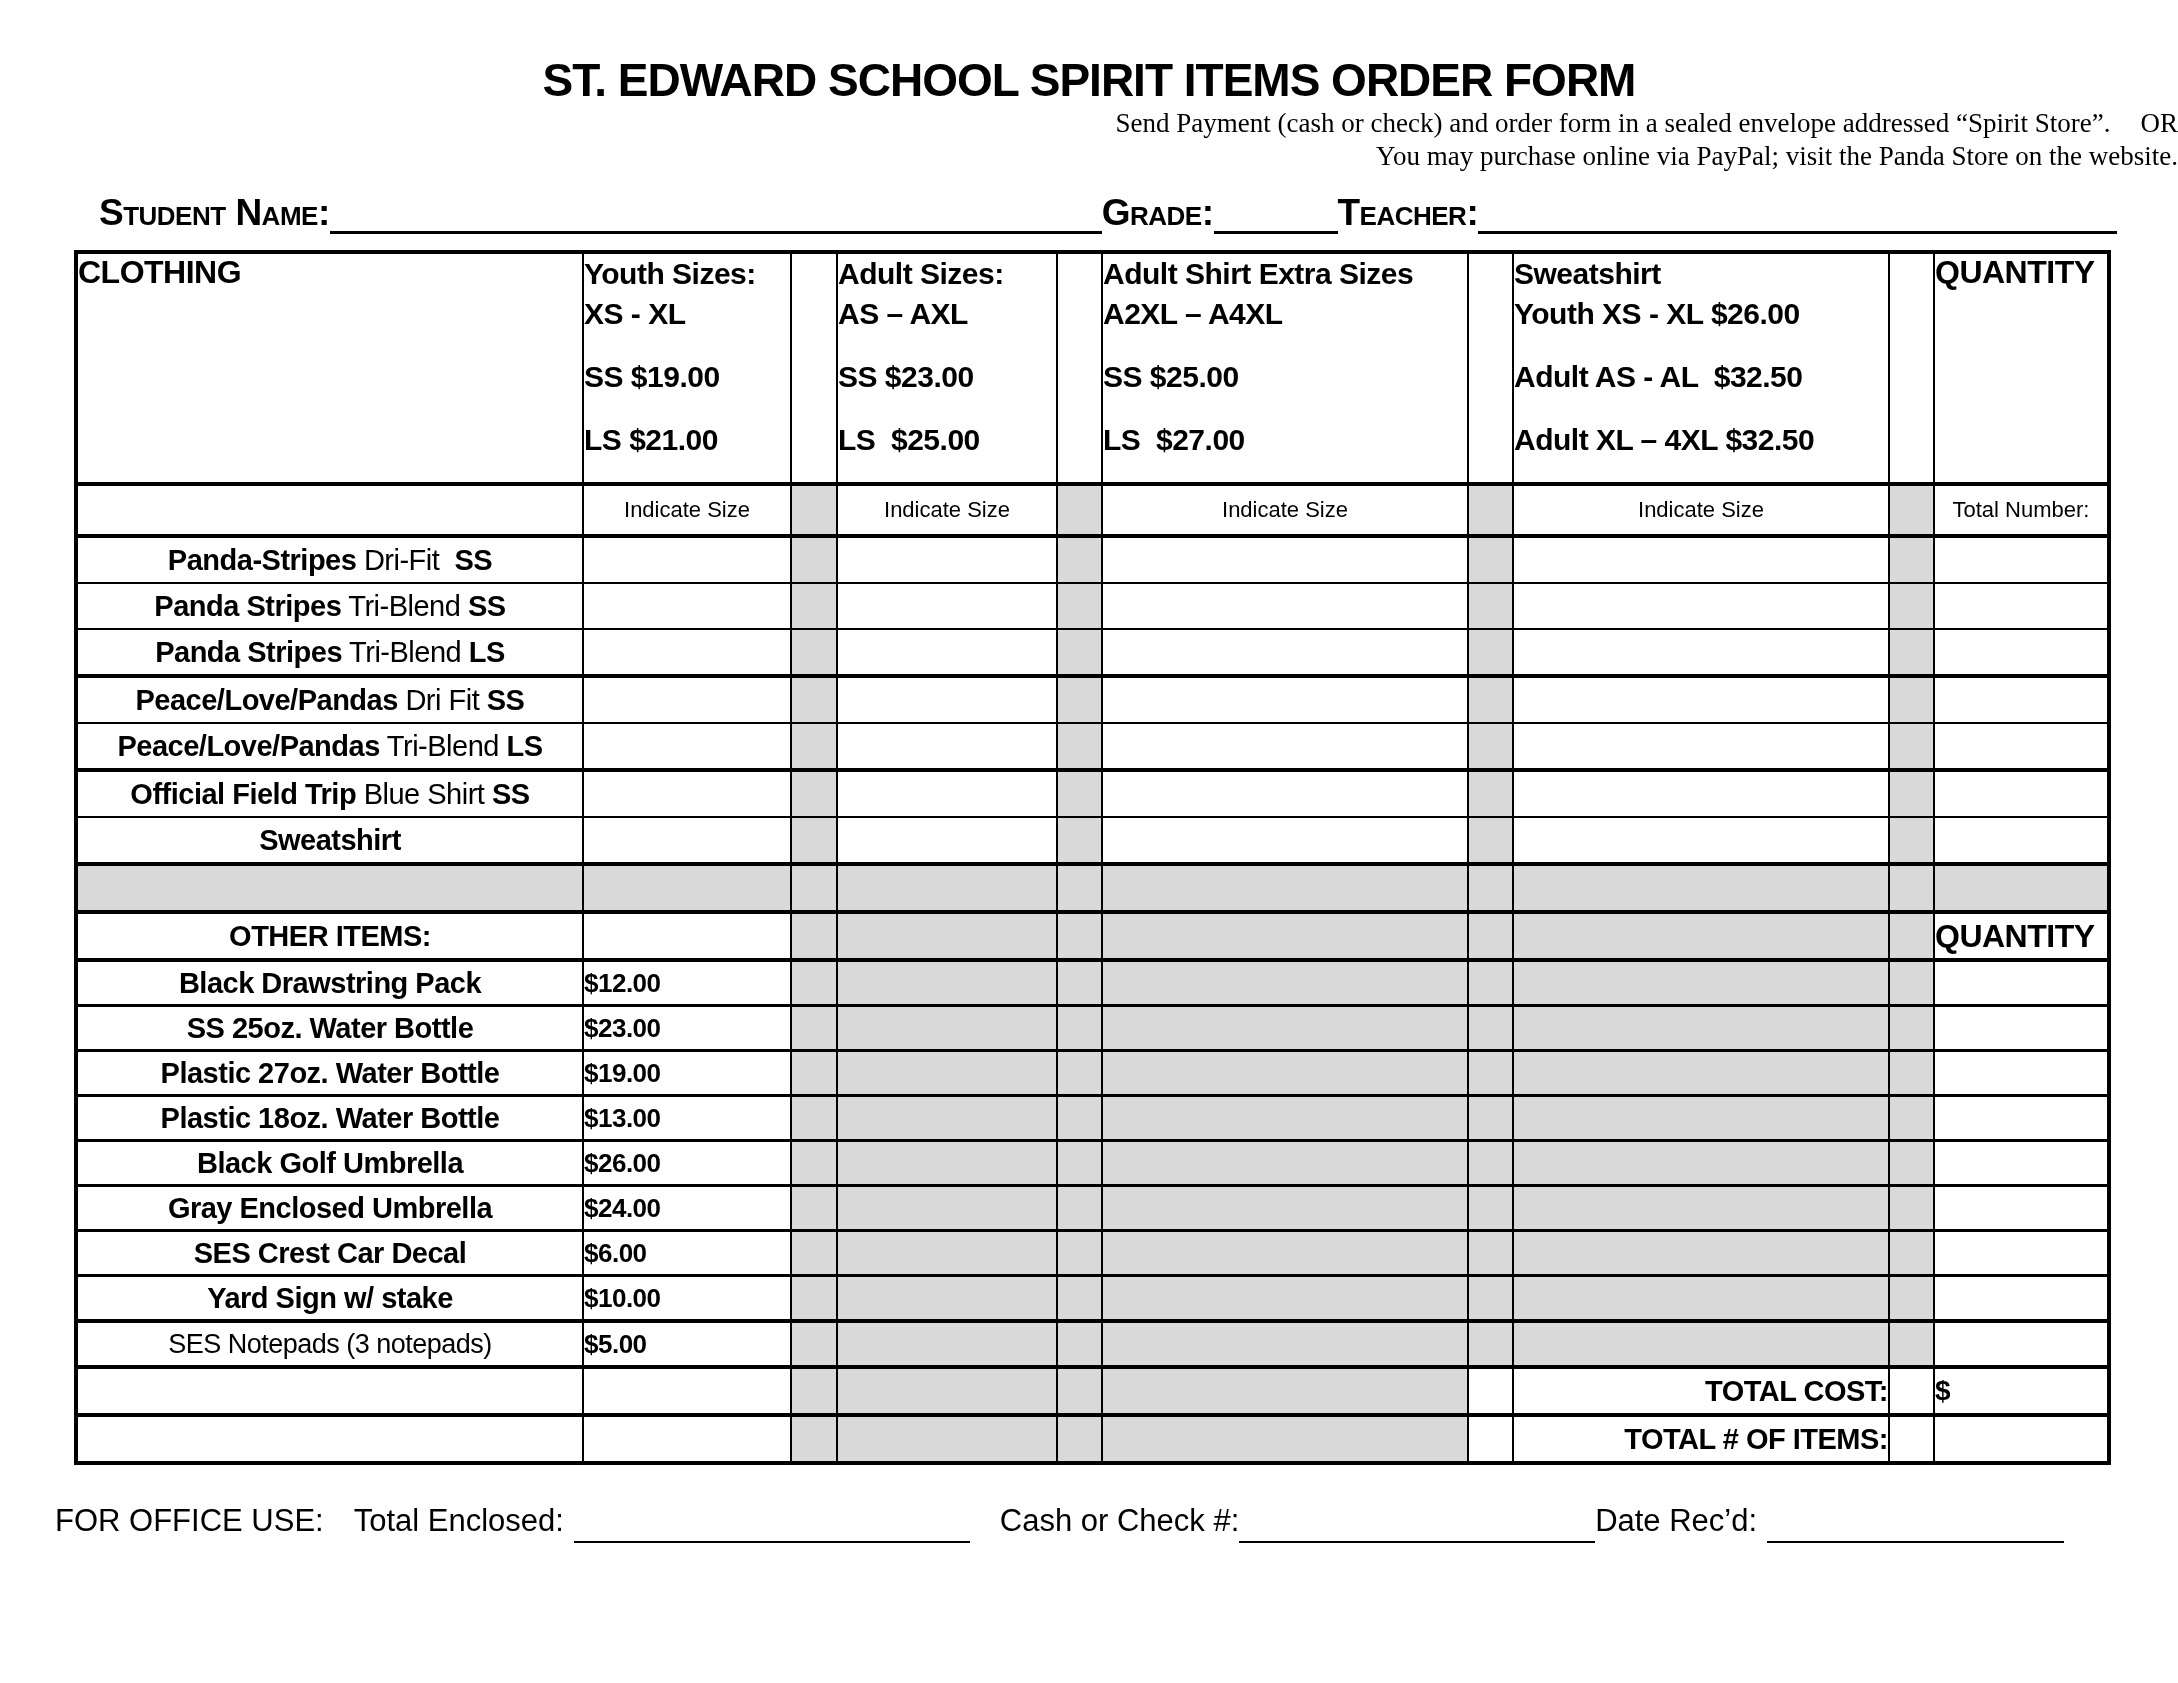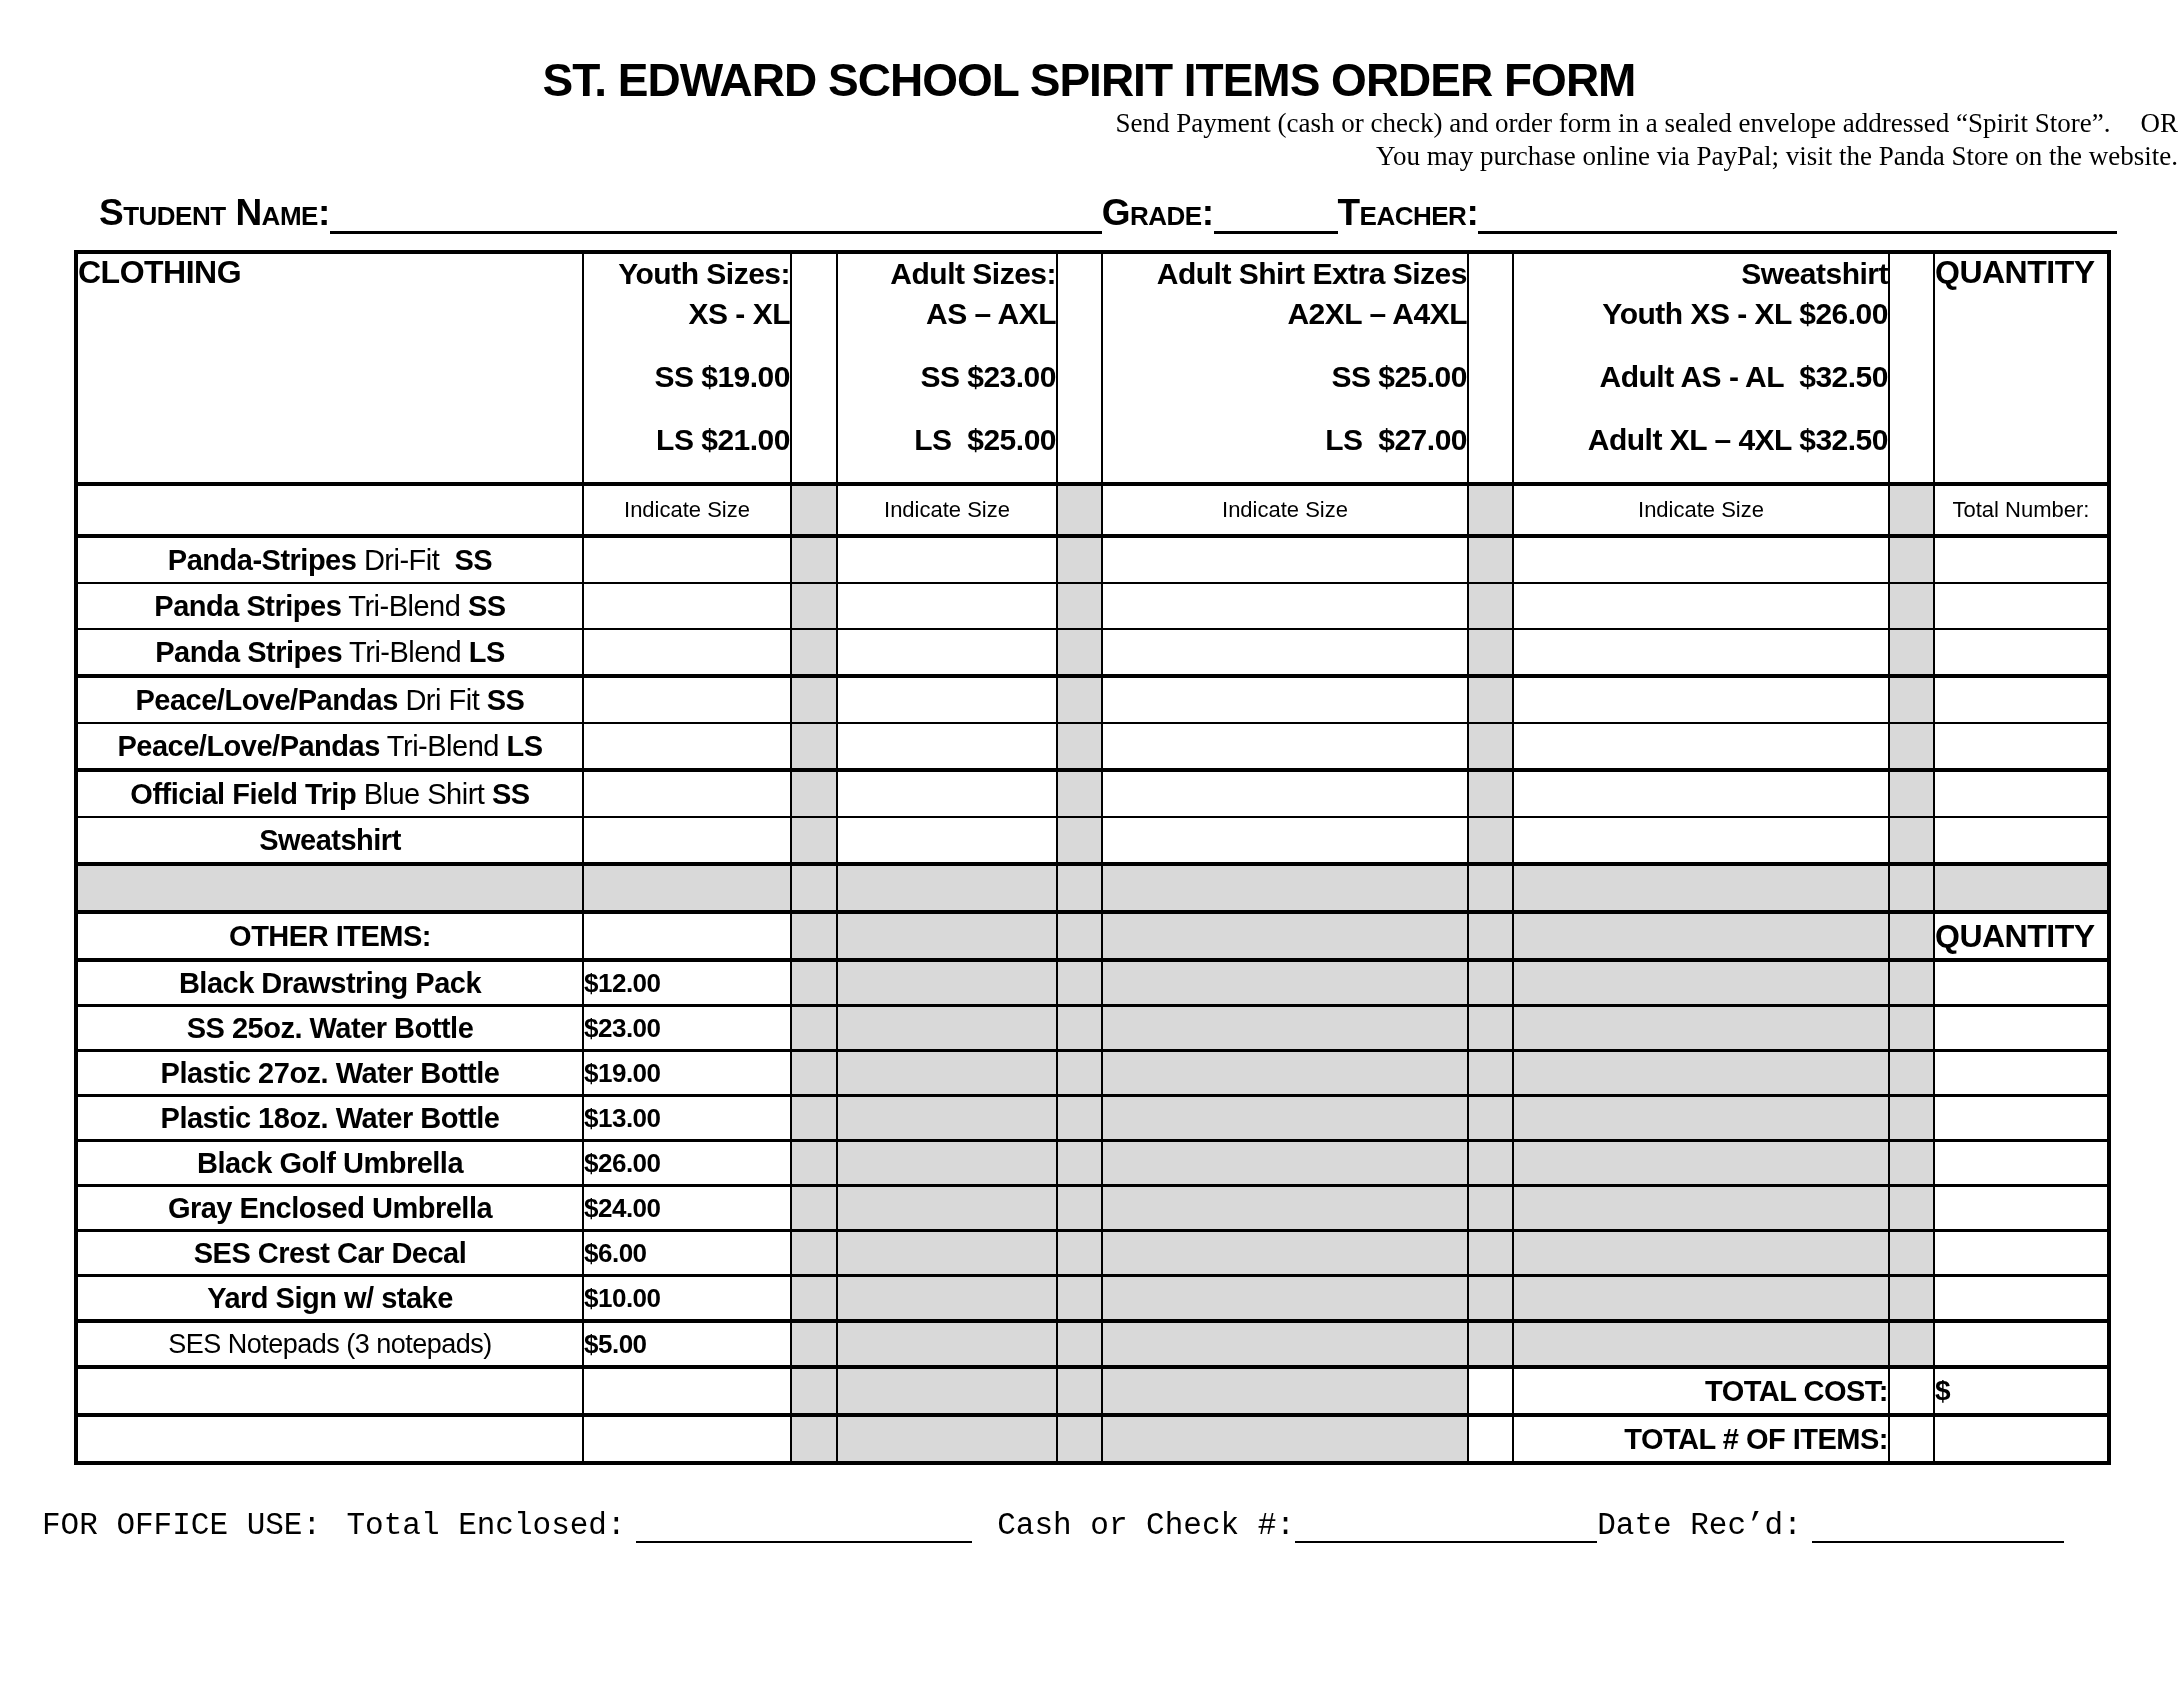--- a/index.html
+++ b/index.html
@@ -18,21 +18,21 @@
   .blank.b2{width:124px;}
   .blank.b3{flex:1;}
 
   
   table.tbl{border-collapse:collapse;table-layout:fixed;width:2032px;margin-left:74px;border:4px solid #000;}
   table.tbl td{border:2px solid #000;padding:0;overflow:hidden;vertical-align:middle;}
   .shade{background:var(--shade,#d9d9d9);}
 
   tr.hdr td{height:228px;vertical-align:top;}
   .hbig{padding-top:42px;font-weight:700;font-size:32px;letter-spacing:-0.5px;}
-  .hcell{padding-top:8px;text-align:right;font-weight:700;font-size:30px;letter-spacing:-0.5px;}
+  .hcell{padding-top:8px;text-align:left;font-weight:700;font-size:30px;letter-spacing:-0.5px;}
   .hcell div{line-height:40px;white-space:pre;}
   .hcell .gap{margin-top:23px;}
 
   tr.ind td{height:48px;}
   .ind-cell{text-align:center;font-size:22px;font-weight:400;}
 
   tr.c td{height:44px;}
   tr.o td{height:42px;}
   tr.t td{height:44px;}
   tr.sep td{height:44px;}
@@ -45,22 +45,22 @@
   .price{font-size:26px;font-weight:700;text-align:left;vertical-align:top;padding:3px 0 0 12px;letter-spacing:-0.5px;}
   .totlbl{text-align:right;font-weight:700;font-size:29px;padding-right:10px;letter-spacing:-0.5px;}
   .dollar{text-align:left;font-weight:700;font-size:28px;padding-left:12px;}
 
   
   tr.hb td{border-bottom-width:4px;}
   tr.o td{border-bottom-width:3px;}
   tr.o.hb td{border-bottom-width:4px;}
 
   
-  .footer{display:flex;align-items:flex-end;margin:38px 114px 0 42px;
-    font-family:Liberation Mono, monospace;font-size:31px;white-space:nowrap;}
+  .footer{display:flex;margin:38px 114px 0 55px;
+    font-family:Liberation Sans, sans-serif;font-size:31px;white-space:nowrap;}
   .footer .fblank{border-bottom:2px solid #000;height:38px;}
   .fb1{width:396px;margin-left:10px;}
   .fb2{width:356px;}
   .fb3{width:297px;margin-left:10px;}
   .fgap{width:30px;}
 </style>
 </head>
 <body>
 
 <div class="title">ST. EDWARD SCHOOL SPIRIT ITEMS ORDER FORM</div>

